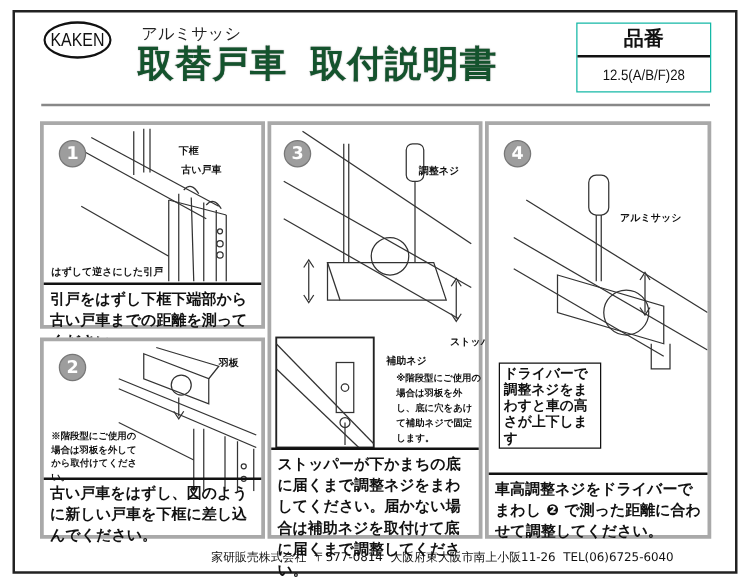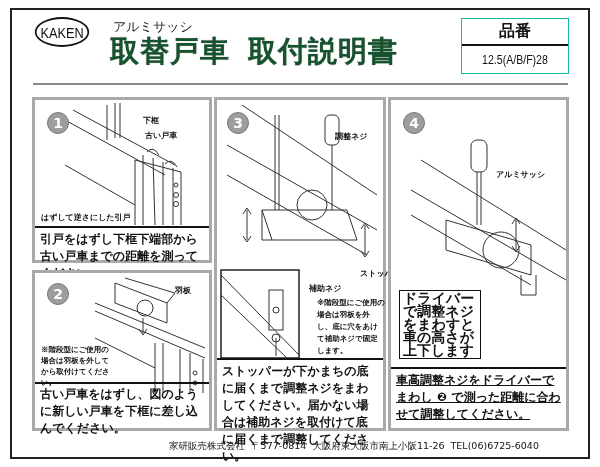--- a/index.html
+++ b/index.html
@@ -23,21 +23,21 @@
                font-family:"Liberation Sans", sans-serif; transform:scaleX(0.88); }
   .panel { position:absolute; border:3px solid #a9a9a9; box-sizing:border-box; background:#fff; }
   .panel .pic { position:absolute; left:0; right:0; top:0; }
   .panel .cap { position:absolute; left:0; right:0; bottom:0; border-top:2px solid #111;
                 font-size:12px; font-weight:bold; line-height:17px; padding:3px 5px; box-sizing:border-box; }
   .badge { position:absolute; width:20px; height:20px; border-radius:50%; background:#9d9d9d;
            color:#fff; font-weight:bold; font-size:14px; display:flex; align-items:center; justify-content:center;
            border:1px solid #777; }
   .lbl { position:absolute; font-size:8px; font-weight:bold; white-space:nowrap; }
   .note { position:absolute; font-size:8.5px; font-weight:bold; line-height:13px; }
-  .box-note { position:absolute; border:1px solid #111; background:#fff; font-size:14px; font-weight:bold; line-height:13px; padding:1px 3px; }
+  .box-note { position:absolute; border:1px solid #111; background:#fff; font-size:11px; font-weight:bold; line-height:13px; padding:1px 3px; }
   .footer { position:absolute; left:140px; top:440px; width:428px; text-align:center; font-size:9.5px; white-space:nowrap; }
   svg { position:absolute; left:0; top:0; }
 </style>
 </head>
 <body>
 
 <div class="frame"></div>
 
 <div class="logo">KAKEN</div>
 <div class="subtitle">アルミサッシ</div>
@@ -149,21 +149,21 @@
           <line x1="86" y1="72" x2="86" y2="125"></line>
           <line x1="90" y1="72" x2="90" y2="125"></line>
         <path d="M125 120 L125 150 M121 124 L125 118 L129 124 M121 146 L125 152 L129 146"></path>
         <path d="M130 175 L130 195 L145 195 L145 175"></path>
       </g>
     </svg>
     <div class="badge" style="left:12px;top:12px;">4</div>
     <div class="lbl" style="left:105px;top:69px;">アルミサッシ</div>
     <div class="box-note" style="left:8px;top:190px;width:74px;">ドライバーで調整ネジをまわすと車の高さが上下します</div>
   </div>
-  <div class="cap" style="height:61px;text-decoration:underline;">車高調整ネジをドライバーでまわし ❷ で測った距離に合わせて調整してください。</div>
+  <div class="cap" style="height:50px;">車高調整ネジをドライバーでまわし ❷ で測った距離に合わせて調整してください。</div>
 </div>
 
 <div class="footer">
   <span>家研販売株式会社</span>&nbsp;
   <span>〒577-0814</span>&nbsp;
   <span>大阪府東大阪市南上小阪11-26</span>&nbsp;
   <span>TEL(06)6725-6040</span>
 </div>
 
 </body></html>

